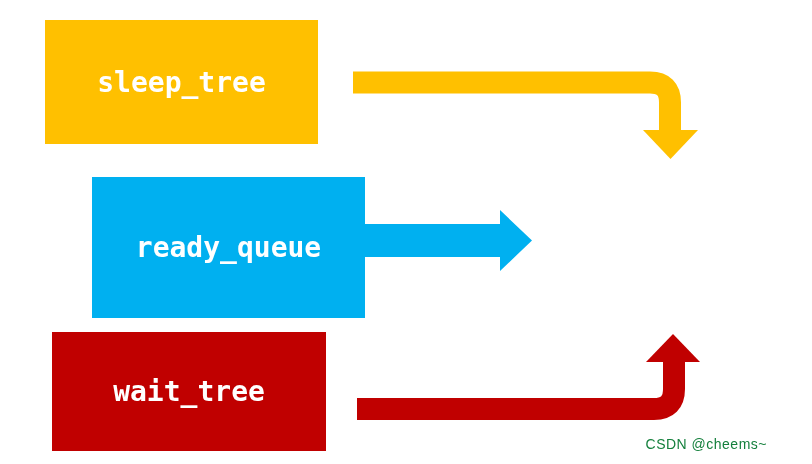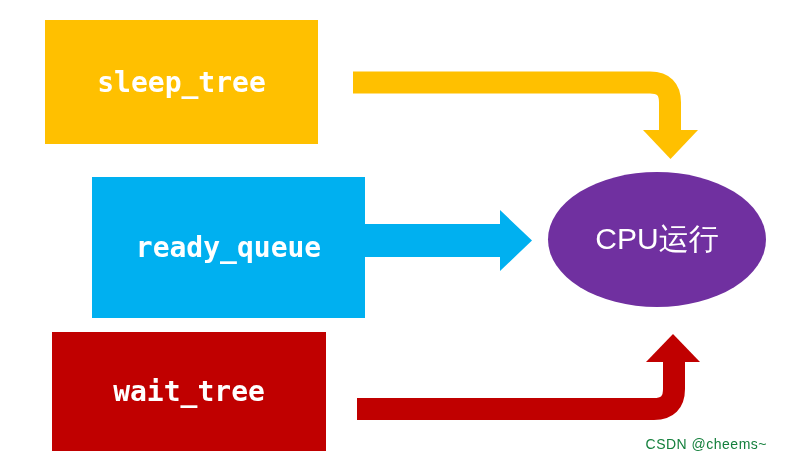--- a/index.html
+++ b/index.html
@@ -92,19 +92,16 @@
   </div>
 
   <div class="node-box box-ready" style="background-color: rgb(0, 176, 240);">
     <span class="label">ready_queue</span>
   </div>
 
   <div class="node-box box-wait" style="background-color: rgb(192, 0, 0);">
     <span class="label">wait_tree</span>
   </div>
 
-  <div class="node-ellipse" style="background-color: rgb(112, 48, 160);">
-    <span class="label">CPU运行</span>
-  </div>
 
   <div class="watermark" style="color: #15803d;">CSDN @cheems~</div>
 
 </div>
 
 </body></html>

